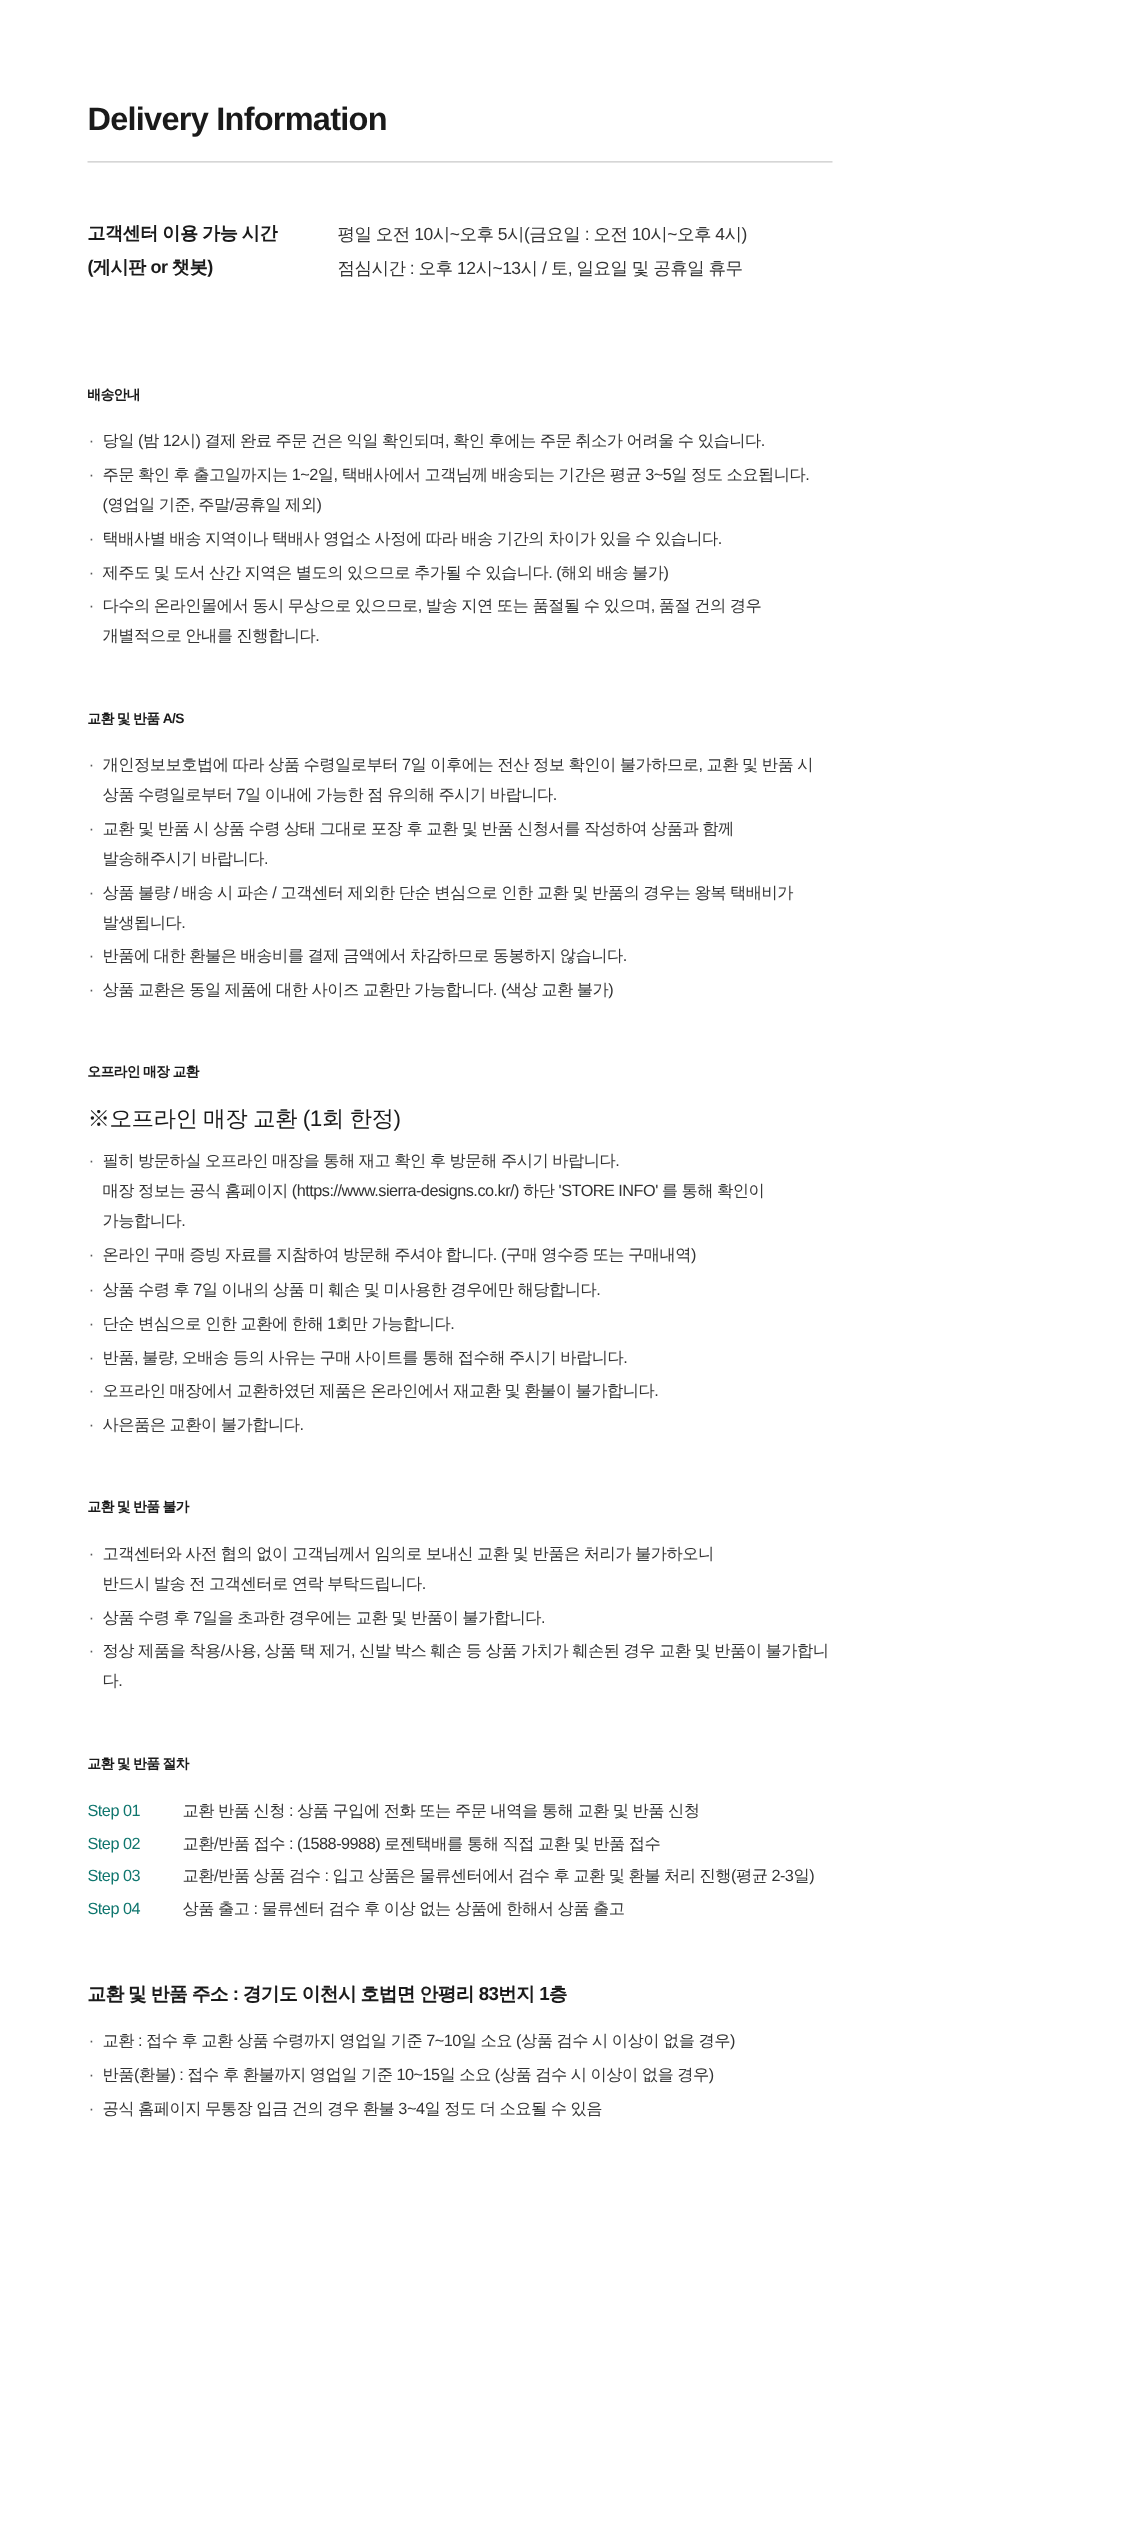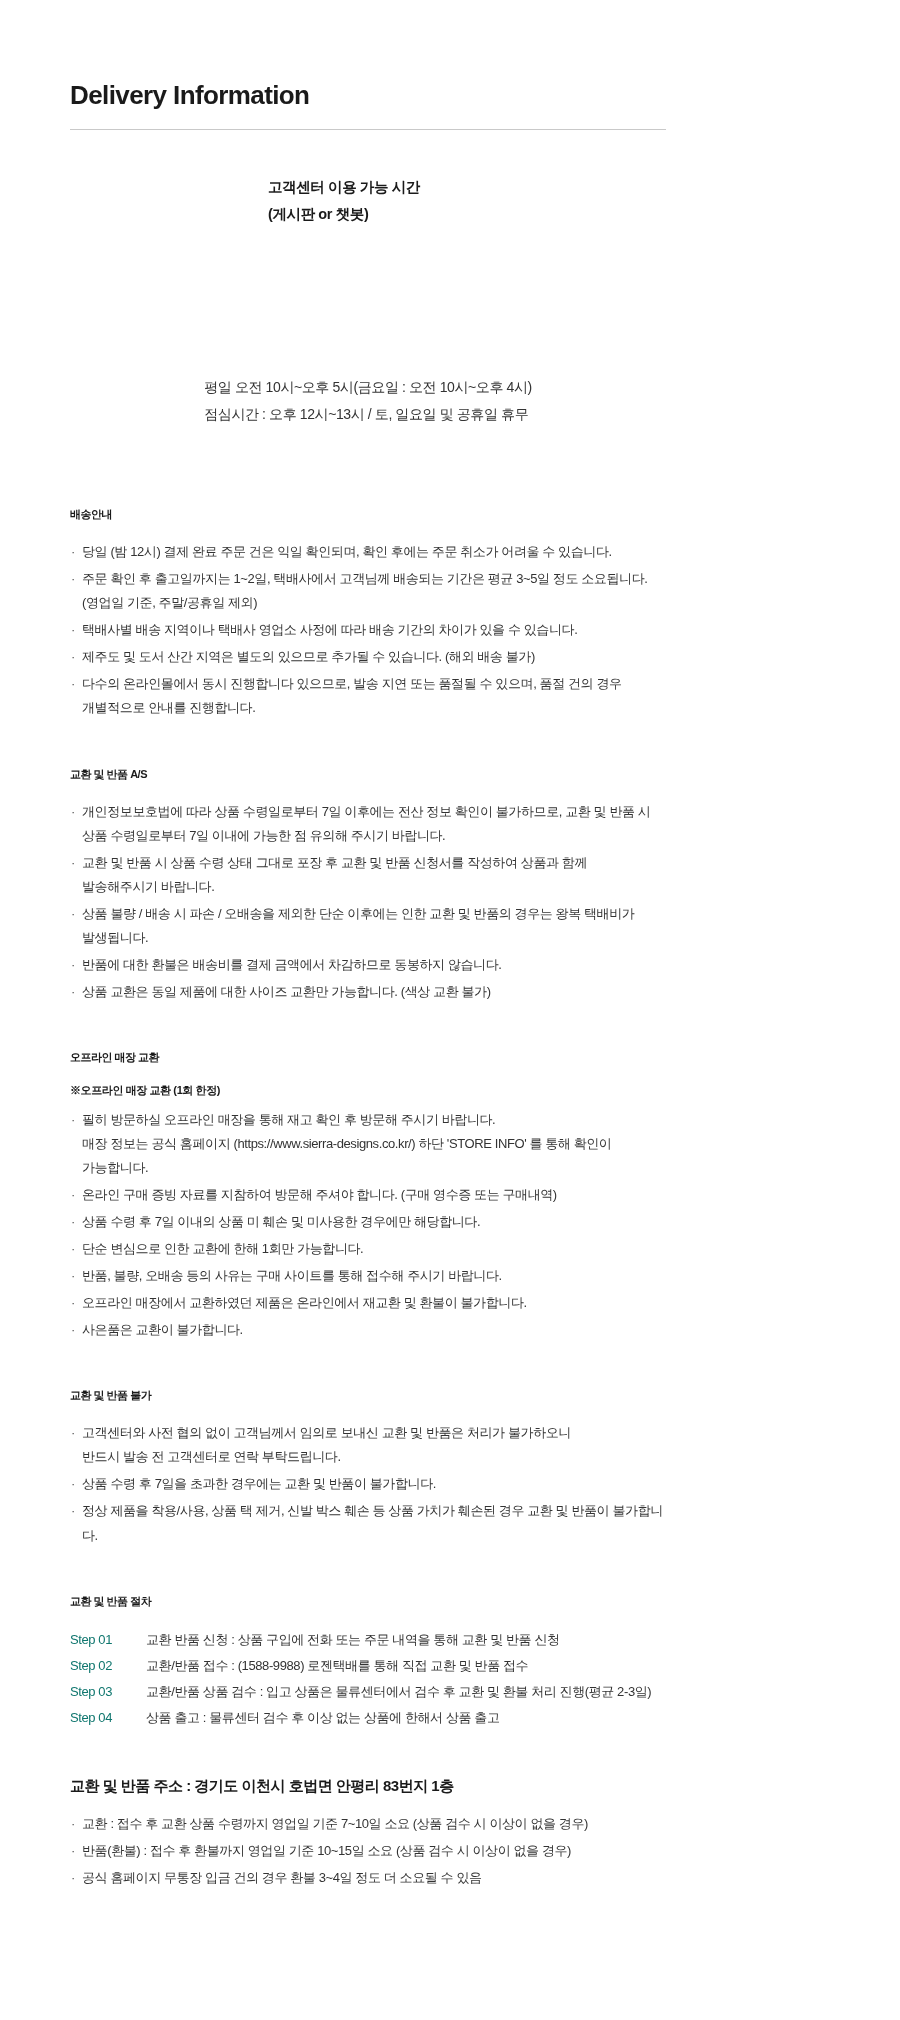--- a/index.html
+++ b/index.html
@@ -29,23 +29,22 @@
     margin: 0 0 18px 0;
   }
   .title-rule {
     border-bottom: 1px solid #c9c9c9;
     margin-bottom: 44px;
   }
 
   
   .cs-block {
     display: flex;
-    align-items: center;
+    align-items: flex-end;
     margin-bottom: 80px;
-    flex-direction: column;
   }
   .cs-label {
     width: 200px;
     flex: 0 0 200px;
     font-size: 14.5px;
     font-weight: bold;
     line-height: 1.85;
     color: #1a1a1a;
     letter-spacing: -0.4px;
   }
@@ -61,22 +60,22 @@
     margin-bottom: 46px;
   }
   .section-heading {
     font-size: 11px;
     font-weight: bold;
     color: #1a1a1a;
     letter-spacing: -0.5px;
     margin: 0 0 18px 0;
   }
   .sub-heading {
-    font-size: 11px;
-    font-weight: bold;
+    font-size: 18px;
+    font-weight: normal;
     color: #1a1a1a;
     letter-spacing: -0.4px;
     margin: 0 0 10px 0;
   }
   ul.bullets {
     list-style: none;
     margin: 0;
     padding: 0;
   }
   ul.bullets li {
@@ -158,39 +157,39 @@
         <span class="cont">주문 확인 후 출고일까지는 1~2일, 택배사에서 고객님께 배송되는 기간은 평균 3~5일 정도 소요됩니다.</span>
         <span class="cont">(영업일 기준, 주말/공휴일 제외)</span>
       </li>
       <li>
         <span class="cont">택배사별 배송 지역이나 택배사 영업소 사정에 따라 배송 기간의 차이가 있을 수 있습니다.</span>
       </li>
       <li>
         <span class="cont">제주도 및 도서 산간 지역은 별도의 있으므로 추가될 수 있습니다. (해외 배송 불가)</span>
       </li>
       <li>
-        <span class="cont">다수의 온라인몰에서 동시 진행합니다 있으므로, 발송 지연 또는 품절될 수 있으며, 품절 건의 경우</span>
+        <span class="cont">다수의 온라인몰에서 동시 무상으로 있으므로, 발송 지연 또는 품절될 수 있으며, 품절 건의 경우</span>
         <span class="cont">개별적으로 안내를 진행합니다.</span>
       </li>
     </ul>
   </section>
 
   <section class="section">
     <h2 class="section-heading">교환 및 반품 A/S</h2>
     <ul class="bullets">
       <li>
         <span class="cont">개인정보보호법에 따라 상품 수령일로부터 7일 이후에는 전산 정보 확인이 불가하므로, 교환 및 반품 시</span>
         <span class="cont">상품 수령일로부터 7일 이내에 가능한 점 유의해 주시기 바랍니다.</span>
       </li>
       <li>
         <span class="cont">교환 및 반품 시 상품 수령 상태 그대로 포장 후 교환 및 반품 신청서를 작성하여 상품과 함께</span>
         <span class="cont">발송해주시기 바랍니다.</span>
       </li>
       <li>
-        <span class="cont">상품 불량 / 배송 시 파손 / 오배송을 제외한 단순 이후에는 인한 교환 및 반품의 경우는 왕복 택배비가</span>
+        <span class="cont">상품 불량 / 배송 시 파손 / 고객센터 제외한 단순 변심으로 인한 교환 및 반품의 경우는 왕복 택배비가</span>
         <span class="cont">발생됩니다.</span>
       </li>
       <li>
         <span class="cont">반품에 대한 환불은 배송비를 결제 금액에서 차감하므로 동봉하지 않습니다.</span>
       </li>
       <li>
         <span class="cont">상품 교환은 동일 제품에 대한 사이즈 교환만 가능합니다. (색상 교환 불가)</span>
       </li>
     </ul>
   </section>

